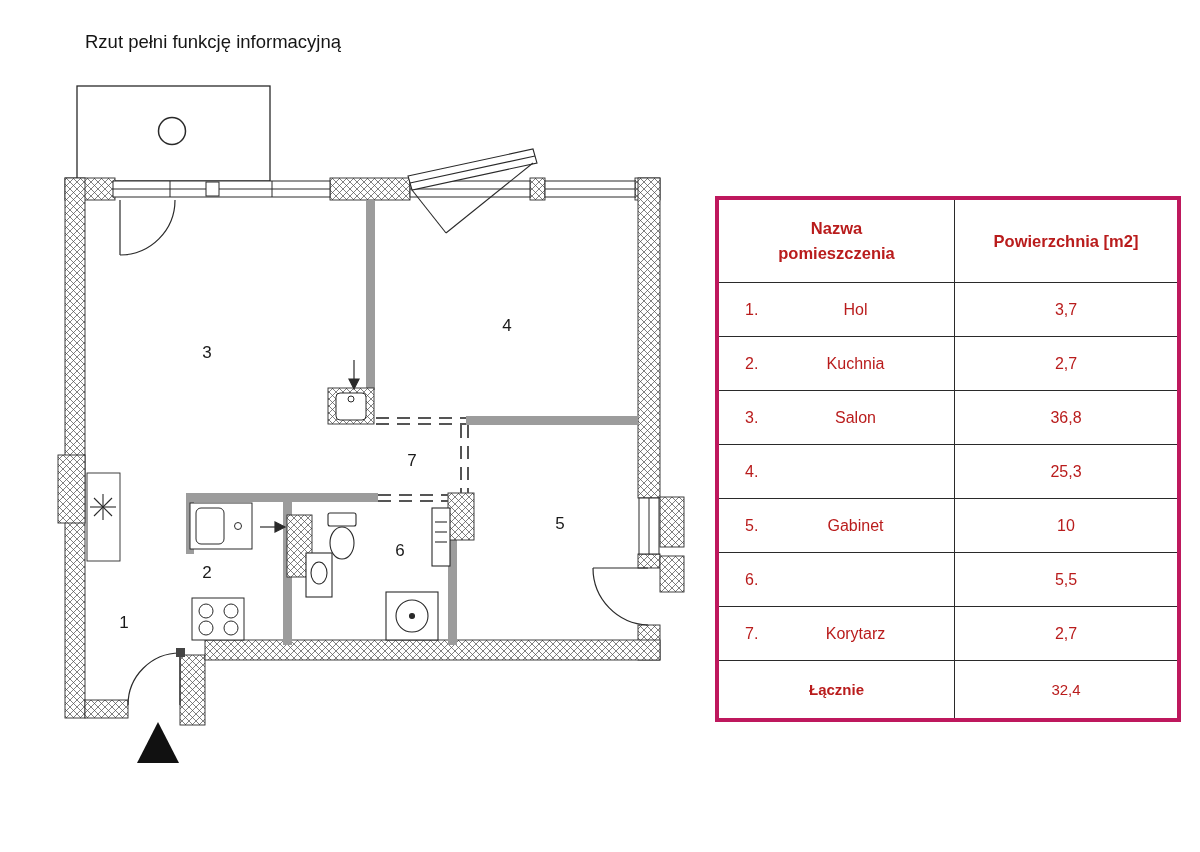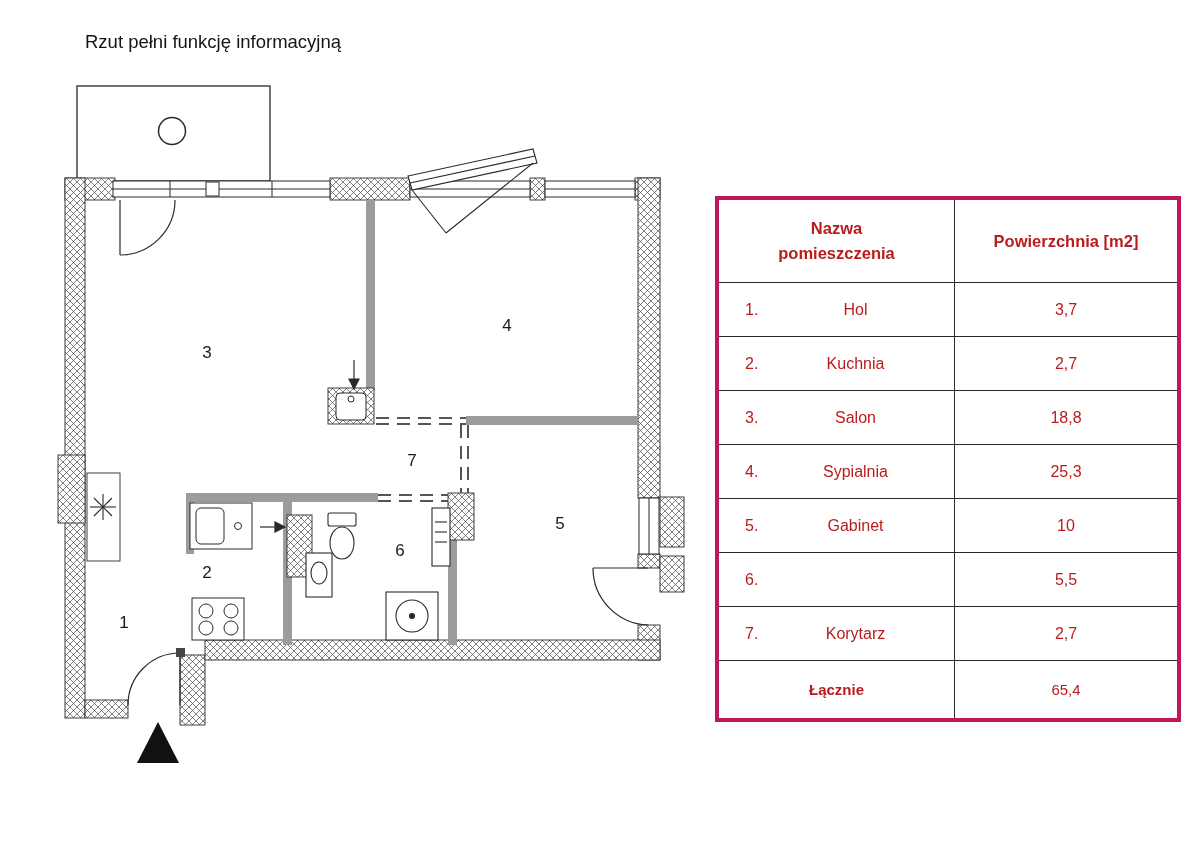--- a/index.html
+++ b/index.html
@@ -211,27 +211,26 @@
         <span class="row-name">Kuchnia</span>
       </div>
       <div class="cell area-cell">2,7</div>
     </div>
 
     <div class="t-row data-row">
       <div class="cell name-cell">
         <span class="row-no">3.</span>
         <span class="row-name">Salon</span>
       </div>
-      <div class="cell area-cell">18,8</div>
+      <div class="cell area-cell">36,8</div>
     </div>
 
     <div class="t-row data-row">
       <div class="cell name-cell">
         <span class="row-no">4.</span>
-        <span class="row-name">Sypialnia</span>
       </div>
       <div class="cell area-cell">25,3</div>
     </div>
 
     <div class="t-row data-row">
       <div class="cell name-cell">
         <span class="row-no">5.</span>
         <span class="row-name">Gabinet</span>
       </div>
       <div class="cell area-cell">10</div>
@@ -247,17 +246,17 @@
     <div class="t-row data-row">
       <div class="cell name-cell">
         <span class="row-no">7.</span>
         <span class="row-name">Korytarz</span>
       </div>
       <div class="cell area-cell">2,7</div>
     </div>
 
     <div class="t-row total-row">
       <div class="cell name-cell">Łącznie</div>
-      <div class="cell area-cell">65,4</div>
+      <div class="cell area-cell">32,4</div>
     </div>
   </div>
 
 </div>
 
 </body></html>

